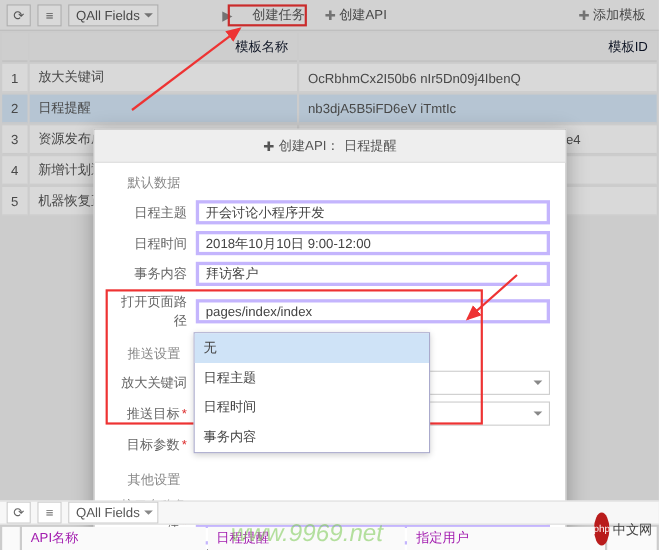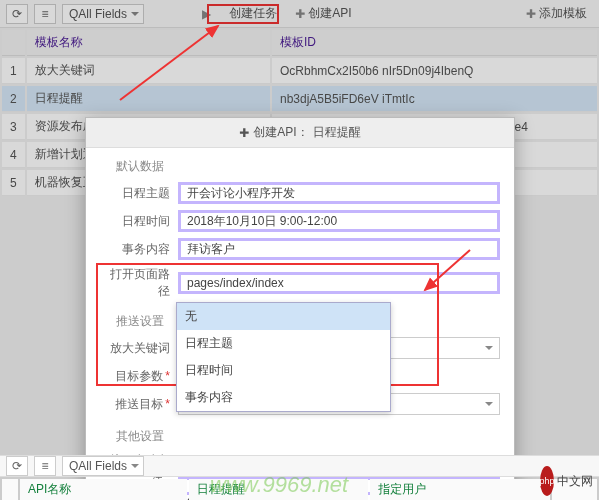--- a/index.html
+++ b/index.html
@@ -6,21 +6,21 @@
 body{background:#f0f0f0;width:599px;height:500px;overflow:hidden;position:relative}
 .toolbar{height:28px;background:#f7f7f7;border-bottom:1px solid #ddd;display:flex;align-items:center;padding:0 6px;gap:6px}
 .tb-btn{width:22px;height:20px;border:1px solid #ccc;background:#fff;display:flex;align-items:center;justify-content:center;color:#666;cursor:pointer}
 .tb-select{height:20px;border:1px solid #ccc;background:#fff;padding:0 16px 0 6px;color:#555;display:flex;align-items:center;min-width:70px;position:relative}
 .tb-select::after{content:"";position:absolute;right:4px;top:7px;border:4px solid transparent;border-top-color:#888}
 .tb-link{color:#555;padding:0 6px;cursor:pointer;display:flex;align-items:center;gap:3px}
 .tb-link .ico{color:#888}
 .spacer{flex:1}
 .hl-red{position:absolute;border:2px solid #e33;pointer-events:none}
 .table{width:100%}
-.table th{text-align:left;background:#f3f3f3;padding:4px 8px;border-bottom:1px solid #ddd;color:#4c1d95;font-weight:normal}
+.table th{text-align:right;background:#f3f3f3;padding:4px 8px;border-bottom:1px solid #ddd;color:#0f172a;font-weight:normal}
 .table td{padding:4px 8px;border-bottom:1px solid #eee;color:#555;background:#fff}
 .table tr.sel td{background:#d6e8f8}
 .table td.obs{color:#b8b8b8}
 .modal-mask{position:absolute;inset:0;background:rgba(0,0,0,.15)}
 .modal{position:absolute;left:85px;top:117px;width:430px;background:#fff;border:1px solid #bbb;box-shadow:0 4px 18px rgba(0,0,0,.3)}
 .modal-hd{height:30px;background:#eee;border-bottom:1px solid #ddd;display:flex;align-items:center;justify-content:center;gap:4px;color:#555}
 .section-title{color:#888;padding:10px 30px 4px;font-size:12px}
 .frow{display:flex;align-items:center;padding:3px 14px;gap:8px}
 .flabel{width:70px;text-align:right;color:#666}
 .finput{flex:1;height:22px;border:3px solid #c4b5fd;padding:0 6px;color:#444;background:#fff}
@@ -29,21 +29,21 @@
 .star{color:#d33;margin-left:2px}
 .dropdown{position:absolute;left:176px;top:302px;width:215px;background:#fff;border:1px solid #aac;box-shadow:0 2px 6px rgba(0,0,0,.2);z-index:5}
 .dropdown div{padding:5px 8px;color:#444;cursor:pointer}
 .dropdown div.sel{background:#cfe3f7}
 .arrow{position:absolute;pointer-events:none}
 .wm{position:absolute;color:rgba(120,200,80,.55);font-size:22px;font-weight:normal;font-style:italic;pointer-events:none}
 .logo{position:absolute;right:6px;bottom:4px;display:flex;align-items:center;gap:3px;color:#444;font-size:11px}
 .logo .dot{width:14px;height:30px;border-radius:50%;background:#b91c1c;color:#fff;display:flex;align-items:center;justify-content:center;font-size:9px}
 .bottom-bar{position:absolute;left:0;top:455px;width:100%;height:22px;background:#f7f7f7;border-top:1px solid #ddd;border-bottom:1px solid #ddd;display:flex;align-items:center;padding:0 6px;gap:6px}
 .bottom-table{position:absolute;left:0;top:477px;width:100%}
-.bottom-table th,.bottom-table td{padding:2px 8px;text-align:left;color:#15803d;font-weight:normal;background:#fafafa;border-bottom:1px solid #eee}
+.bottom-table th,.bottom-table td{padding:2px 8px;text-align:left;color:#a21caf;font-weight:normal;background:#fafafa;border-bottom:1px solid #eee}
 </style>
 </head>
 <body>
 
 <div class="toolbar">
   <div class="tb-btn">
       <span>⟳</span>
     </div>
   <div class="tb-btn">
       <span>≡</span>
@@ -132,26 +132,26 @@
     </div>
 
   <div class="section-title">推送设置</div>
   <div class="frow">
       <div class="flabel">放大关键词</div>
       <div class="fselect">
         <span>无</span>
       </div>
     </div>
   <div class="frow">
+      <div class="flabel"><span>推送目标</span><span class="star">*</span></div>
+      <div class="fselect"></div>
+    </div>
+  <div class="frow">
       <div class="flabel"><span>目标参数</span><span class="star">*</span></div>
       <div class="fselect" style="visibility:hidden"></div>
-    </div>
-  <div class="frow">
-      <div class="flabel"><span>推送目标</span><span class="star">*</span></div>
-      <div class="fselect"></div>
     </div>
 
   <div class="section-title">其他设置</div>
   <div class="frow">
       <div class="flabel"><span>接口名称备注</span><span class="star">*</span></div>
       <input class="finput" value="测试API接口" style="">
     </div>
   <div class="frow">
       <div class="flabel">安全密钥</div>
       <input class="finput" value="94f96-130f6-58ffb-74d06" style="">

